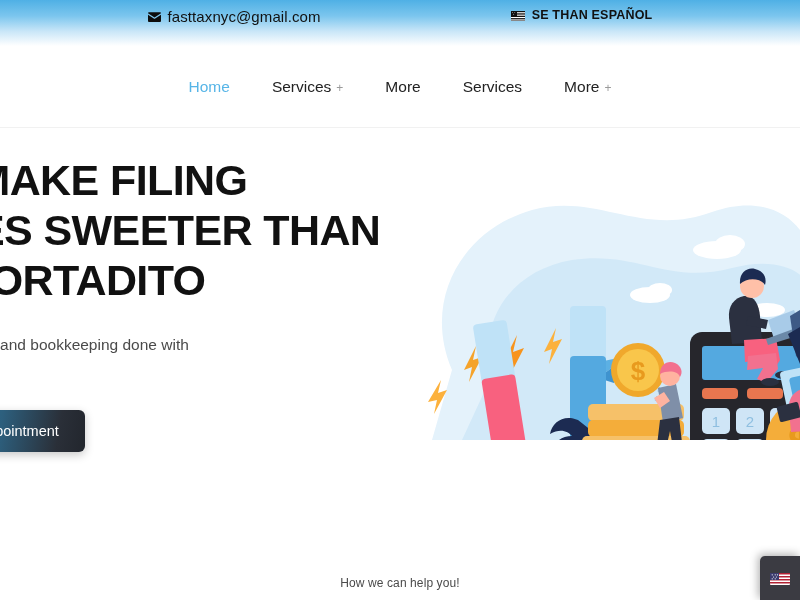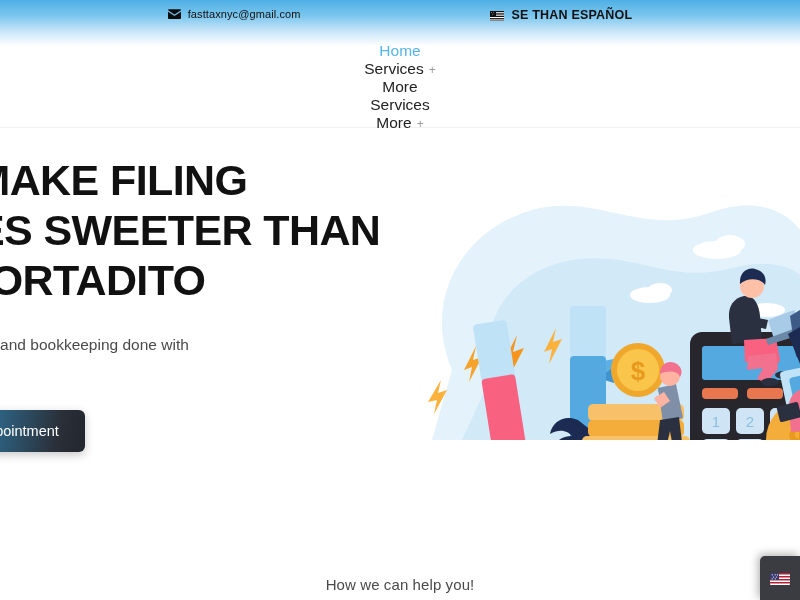--- a/index.html
+++ b/index.html
@@ -16,37 +16,37 @@
     height:46px;
     background:linear-gradient(to bottom,#4fb0e5 0%,#7cc6ee 35%,#c9e6f8 68%,#ffffff 100%);
     display:flex;
     align-items:flex-start;
     justify-content:center;
     padding-top:8px;
     gap:190px;
   }
   .tb-item{
     display:flex; align-items:center; gap:7px;
-    font-size:11px; color:#111; white-space:nowrap;
+    font-size:15px; color:#111; white-space:nowrap;
   }
   .tb-item.email{ font-weight:400; letter-spacing:.1px; }
   .tb-item.lang{ font-weight:700; font-size:12.5px; letter-spacing:.2px; }
   .mail-ico{ display:inline-block; width:13px; height:10px; position:relative; }
   .mail-ico svg{ display:block; }
   .flag-ico{ display:inline-block; width:14px; height:10px; position:relative; }
 
   
   .navwrap{
     height:82px;
     background:#fff;
     display:flex; align-items:center; justify-content:center;
     border-bottom:1px solid #f1f1f1;
     position:relative;
   }
-  .nav{ display:flex; align-items:center; gap:0;flex-direction:column; }
+  .nav{ display:flex; align-items:center; gap:0; }
   .nav-item{
     display:flex; align-items:baseline; gap:5px;
     padding:0 21px;
     font-size:15.5px; color:#222; cursor:pointer; white-space:nowrap;
   }
   .nav-item.active{ color:#57b5e7; }
   .nav-plus{ font-size:12px; color:#9a9a9a; line-height:1; }
 
   
   .hero{
@@ -99,21 +99,21 @@
   }
   .illus svg{ display:block; width:100%; height:100%; }
 
   
   .services{
     background:#fff;
     padding-top:68px;
     text-align:center;
   }
   .svc-eyebrow{
-    font-size:15px;
+    font-size:12px;
     color:#4a4a4a;
     letter-spacing:.1px;
   }
 
   
   .corner-widget{
     position:absolute;
     right:0; bottom:0;
     width:40px; height:44px;
     background:#3b3b42;

